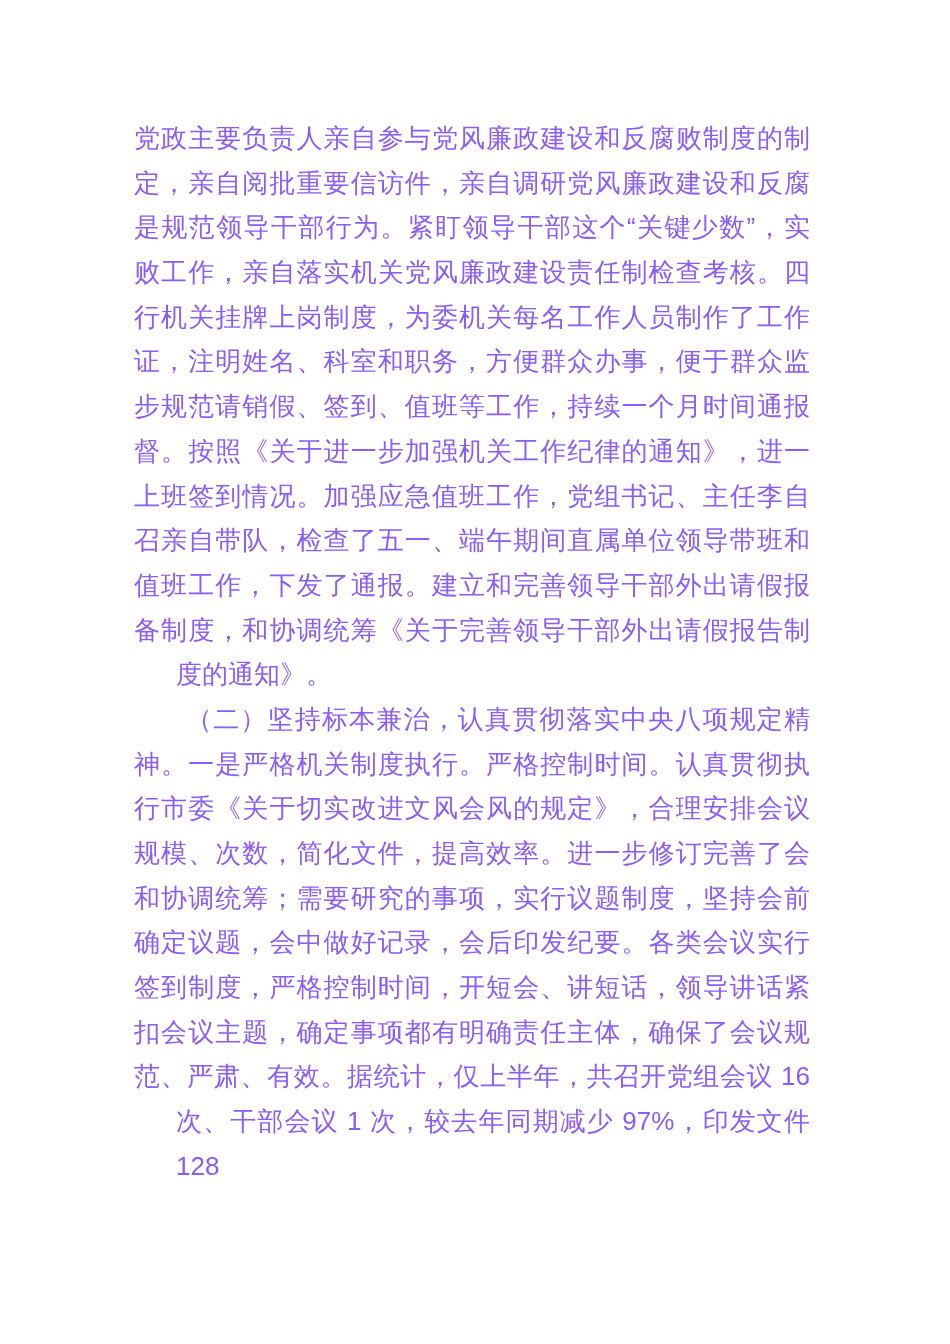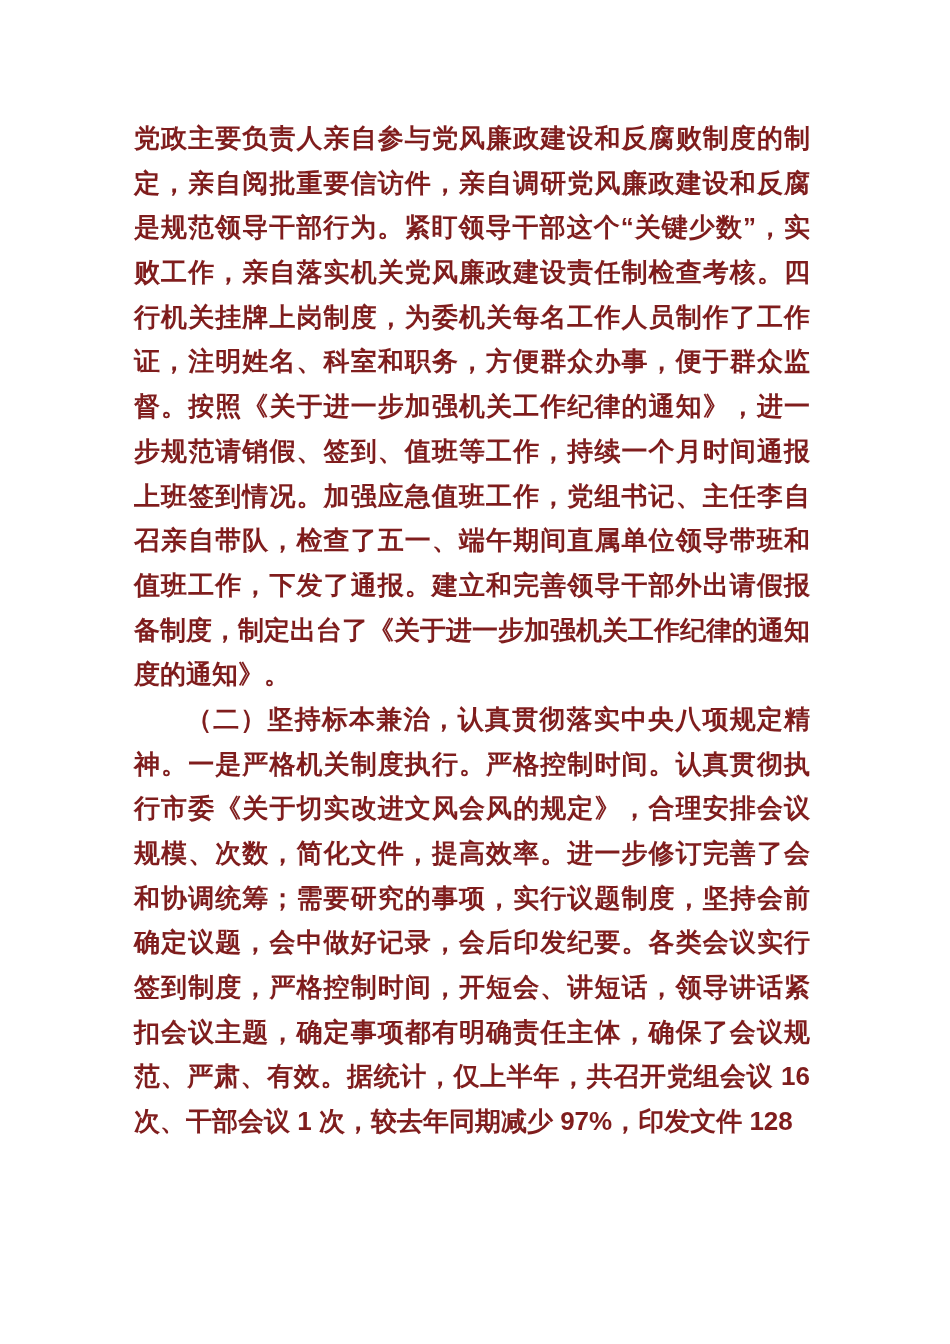--- a/index.html
+++ b/index.html
@@ -35,40 +35,41 @@
   }
   .line {
     text-align: justify;
     text-align-last: justify;
     text-justify: inter-character;
     height: 44.7px;
     overflow: visible;
   }
   .line.last {
     text-align-last: left;
+    margin-left: 42px;
   }
 </style>
 </head>
 <body>
 
 <div class="page" style="background: rgb(255, 255, 255);">
-  <div class="text-block" style="color: #7f1d1d; font-weight: bold;">
+  <div class="text-block" style="color: #8b5cf6;">
       <div class="paragraph">
         <div class="line">党政主要负责人亲自参与党风廉政建设和反腐败制度的制</div>
         <div class="line">定，亲自阅批重要信访件，亲自调研党风廉政建设和反腐</div>
         <div class="line">是规范领导干部行为。紧盯领导干部这个“关键少数”，实</div>
         <div class="line">败工作，亲自落实机关党风廉政建设责任制检查考核。四</div>
         <div class="line">行机关挂牌上岗制度，为委机关每名工作人员制作了工作</div>
         <div class="line">证，注明姓名、科室和职务，方便群众办事，便于群众监</div>
+        <div class="line">步规范请销假、签到、值班等工作，持续一个月时间通报</div>
         <div class="line">督。按照《关于进一步加强机关工作纪律的通知》，进一</div>
-        <div class="line">步规范请销假、签到、值班等工作，持续一个月时间通报</div>
         <div class="line">上班签到情况。加强应急值班工作，党组书记、主任李自</div>
         <div class="line">召亲自带队，检查了五一、端午期间直属单位领导带班和</div>
         <div class="line">值班工作，下发了通报。建立和完善领导干部外出请假报</div>
-        <div class="line">备制度，制定出台了《关于进一步加强机关工作纪律的通知</div>
+        <div class="line">备制度，和协调统筹《关于完善领导干部外出请假报告制</div>
         <div class="line last">度的通知》。</div>
       </div>
       <div class="paragraph">
         <div class="line" style="text-indent: 2em;">（二）坚持标本兼治，认真贯彻落实中央八项规定精</div>
         <div class="line">神。一是严格机关制度执行。严格控制时间。认真贯彻执</div>
         <div class="line">行市委《关于切实改进文风会风的规定》，合理安排会议</div>
         <div class="line">规模、次数，简化文件，提高效率。进一步修订完善了会</div>
         <div class="line">和协调统筹；需要研究的事项，实行议题制度，坚持会前</div>
         <div class="line">确定议题，会中做好记录，会后印发纪要。各类会议实行</div>
         <div class="line">签到制度，严格控制时间，开短会、讲短话，领导讲话紧</div>

